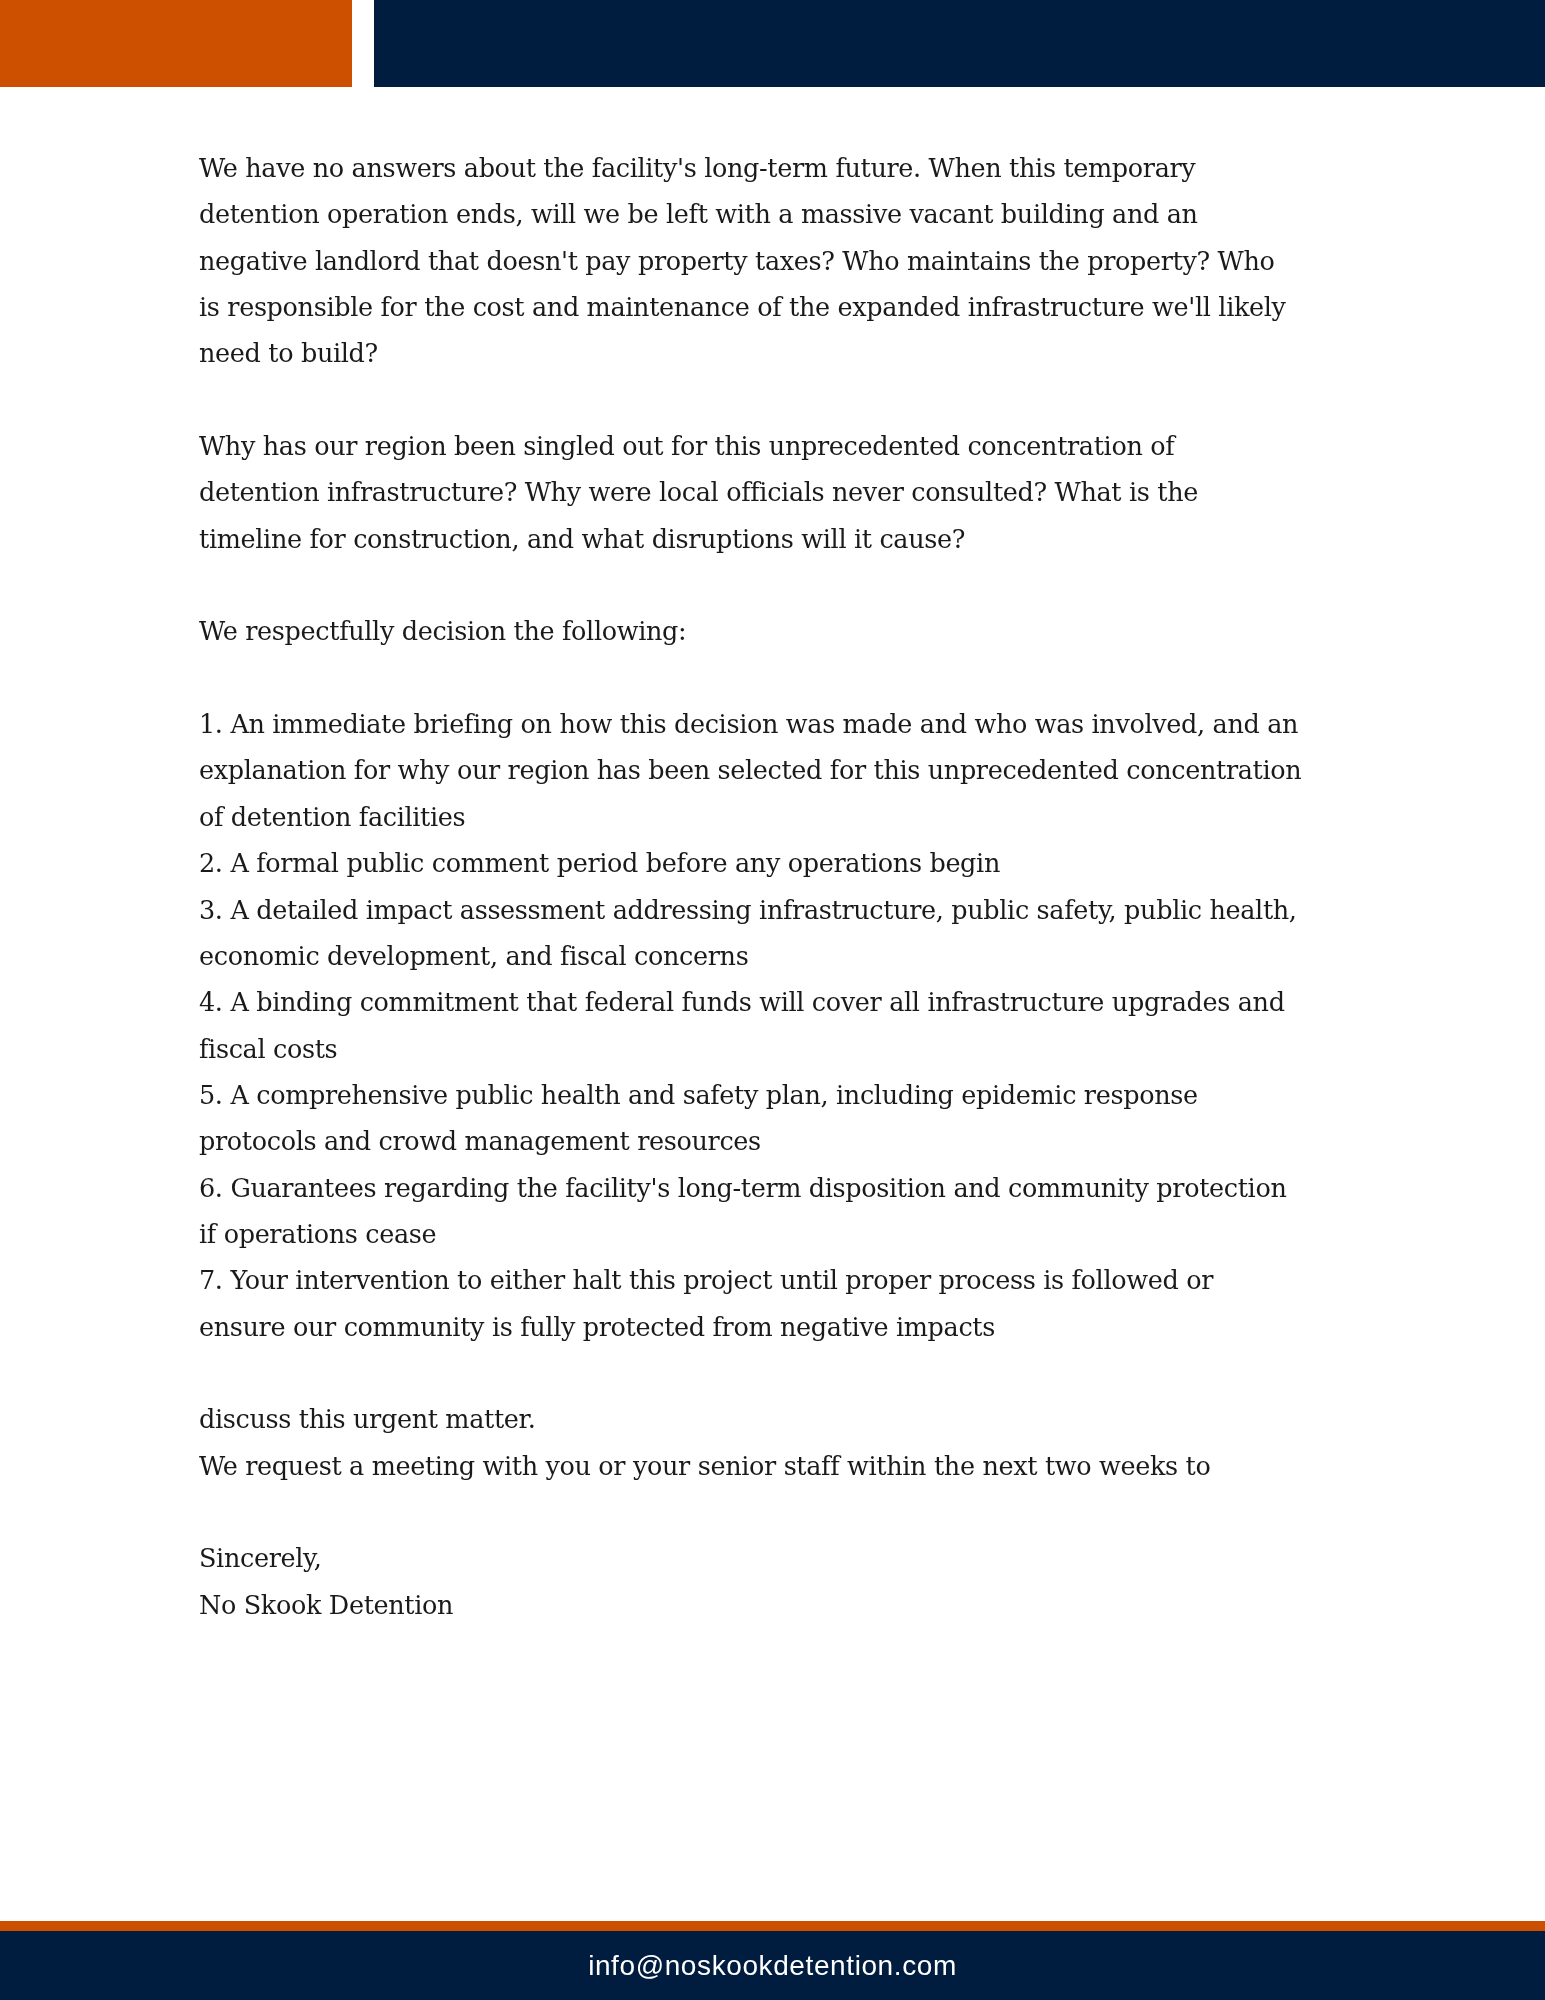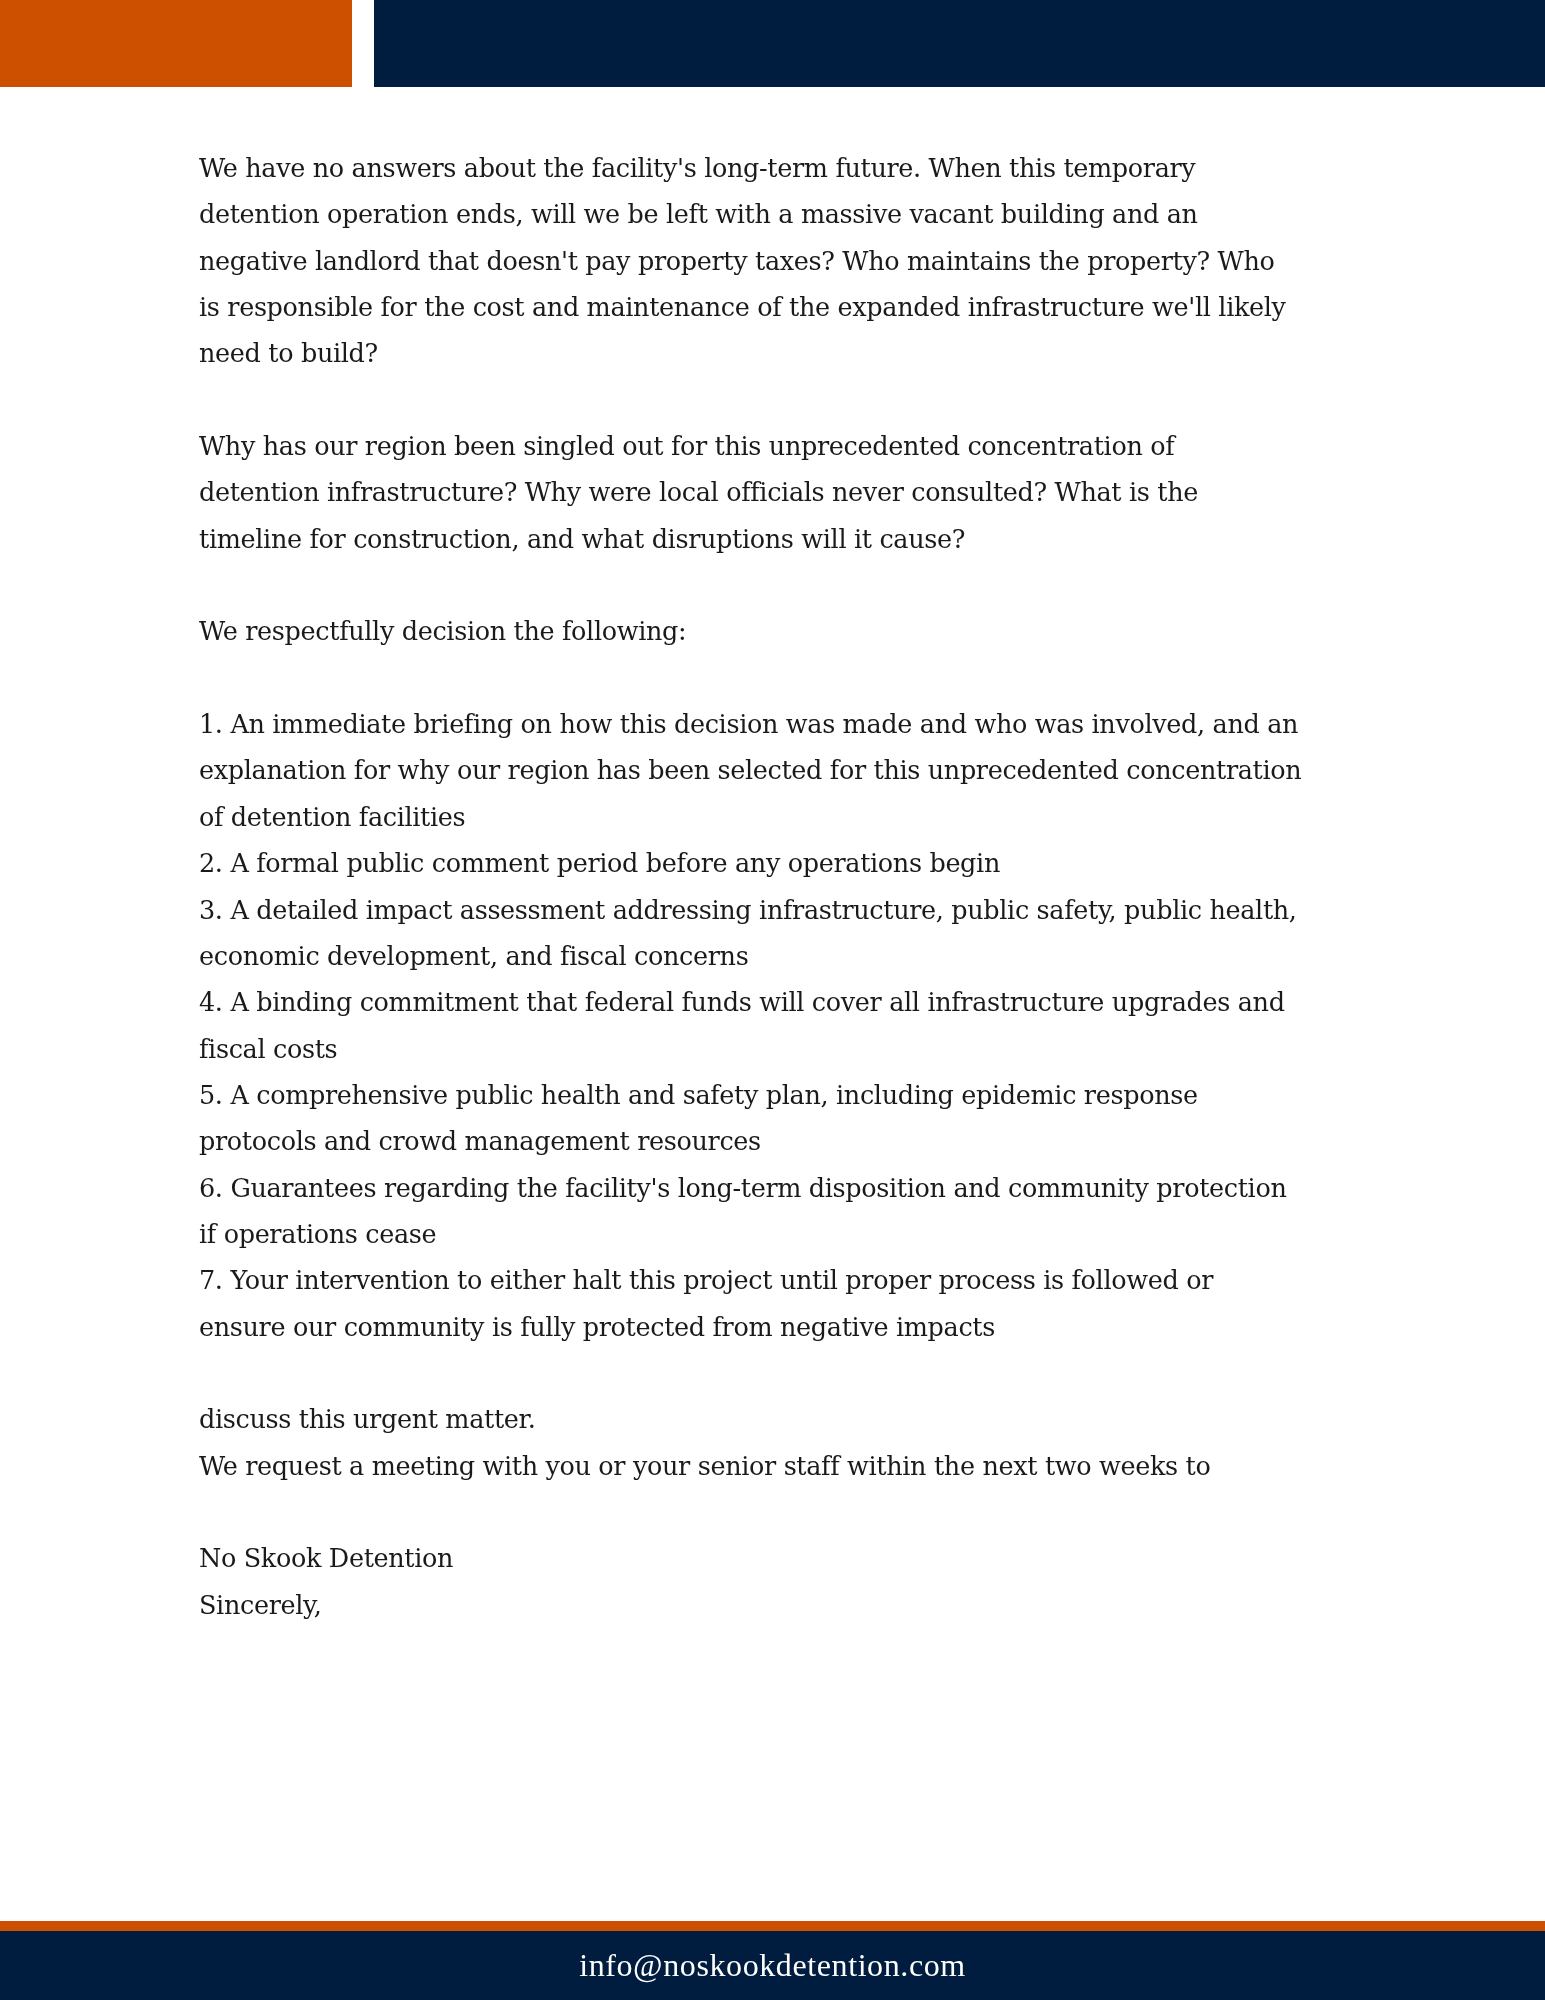--- a/index.html
+++ b/index.html
@@ -11,21 +11,21 @@
     font-family: "DejaVu Serif", "Liberation Serif", serif;
     font-size: 25.5px; line-height: 46.35px; color: #1a1a1a;
     letter-spacing: -0.35px;
   }
   .para { margin: 0 0 46.35px 0; }
   .line { display: block; white-space: nowrap; }
   .list { margin: 0 0 46.35px 0; padding: 0; list-style: none; }
   .footer-stripe { position: absolute; left: 0; top: 1921px; width: 1545px; height: 10px; background: #cc5000; }
   .footer { position: absolute; left: 0; top: 1931px; width: 1545px; height: 69px; background: #001c3f;
     display: flex; align-items: center; justify-content: center; }
-  .footer-email { color: #ffffff; font-family: Liberation Serif, serif; font-size: 32px; letter-spacing: 0.6px; text-decoration: none; }
+  .footer-email { color: #ffffff; font-family: Liberation Sans, sans-serif; font-size: 28px; letter-spacing: 0.6px; text-decoration: none; }
 </style>
 </head>
 <body>
 
 <div class="top-bar-orange"></div>
 <div class="top-bar-navy"></div>
 
 <div class="letter-body">
   <div class="para">
     <span class="line">We have no answers about the facility's long-term future. When this temporary</span>
@@ -72,21 +72,21 @@
       <span class="line">7. Your intervention to either halt this project until proper process is followed or</span>
       <span class="line">ensure our community is fully protected from negative impacts</span>
     </li>
   </ol>
 
   <div class="para">
     <span class="line">discuss this urgent matter.</span>
     <span class="line">We request a meeting with you or your senior staff within the next two weeks to</span>
   </div>
   <div class="para">
+    <span class="line">Sincerely,</span>
     <span class="line">No Skook Detention</span>
-    <span class="line">Sincerely,</span>
   </div>
 </div>
 
 <div class="footer-stripe"></div>
 <div class="footer">
   <a class="footer-email" title="info@noskookdetention.com">info@noskookdetention.com</a>
 </div>
 
 </body></html>

